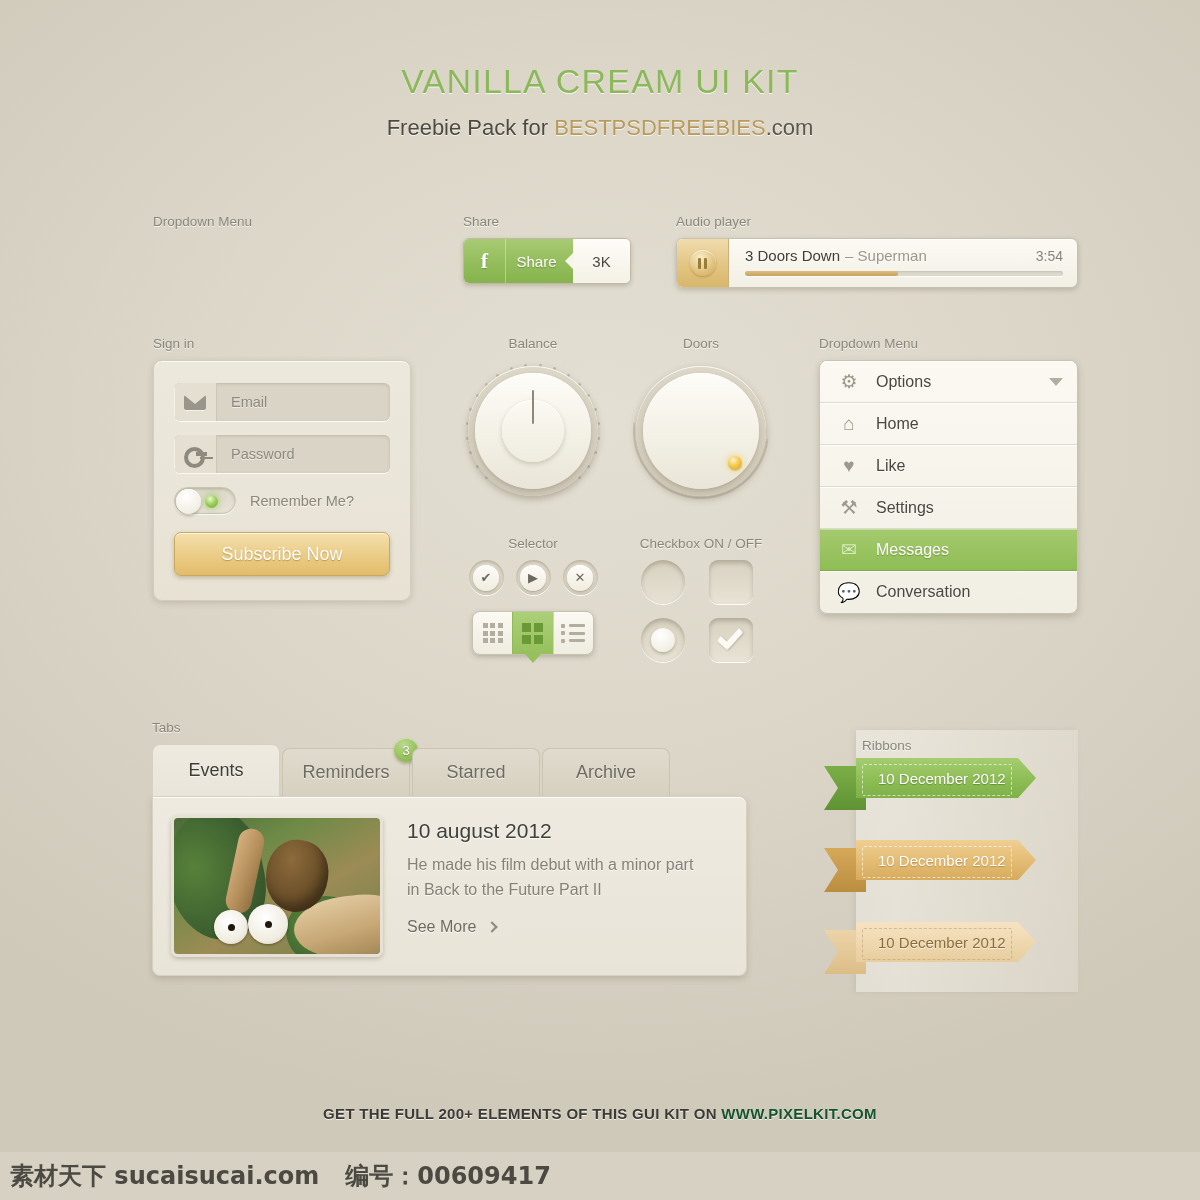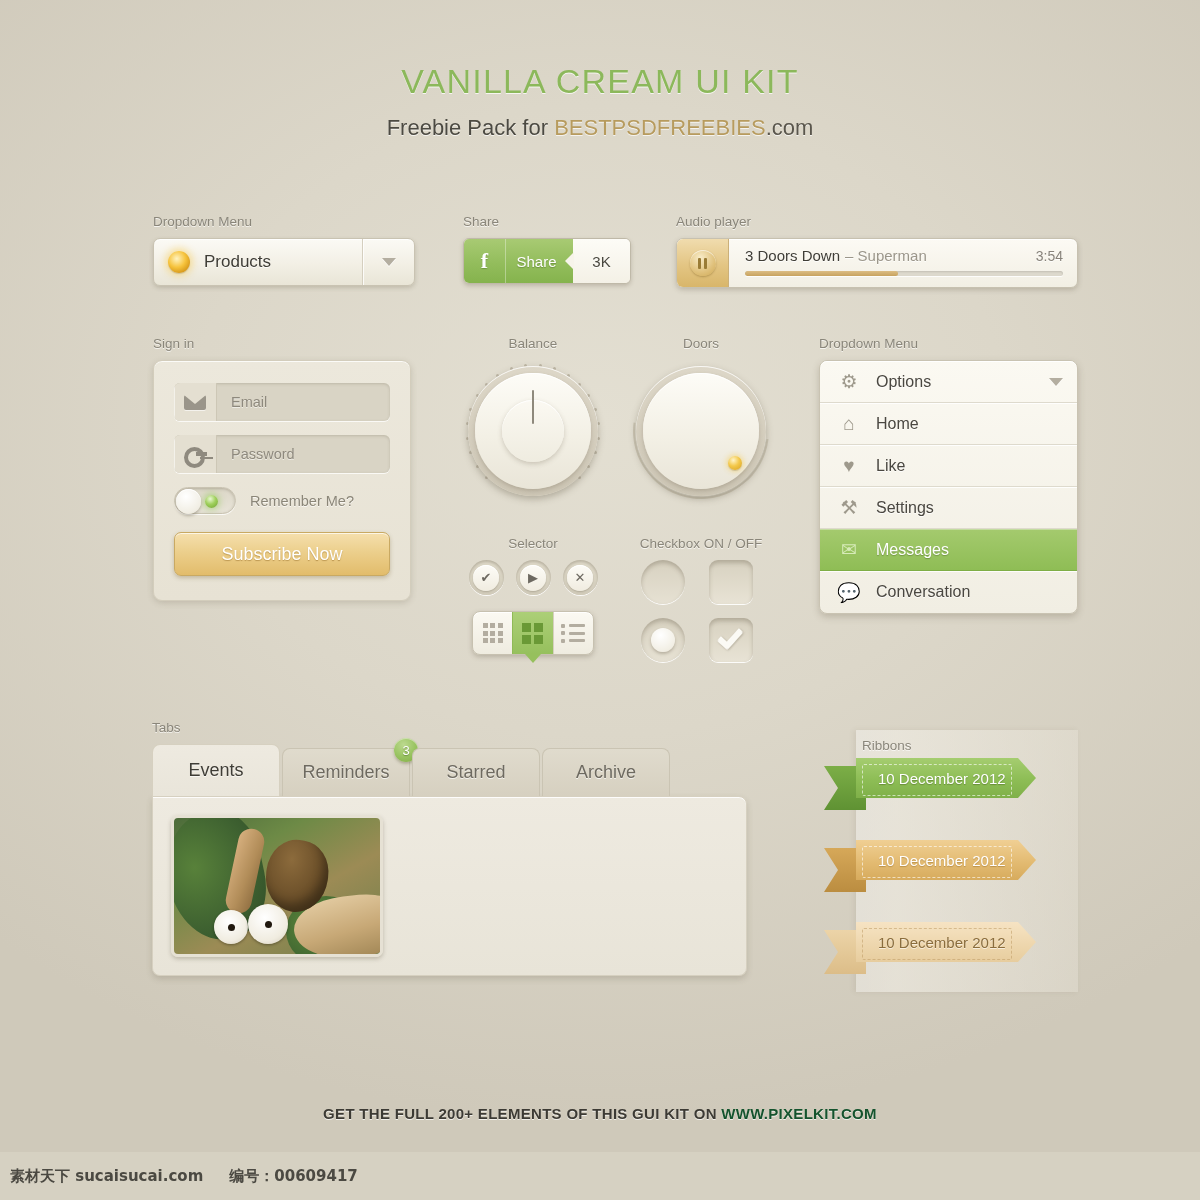--- a/index.html
+++ b/index.html
@@ -480,43 +480,36 @@
     position: absolute; left: 0; right: 0; top: 1105px; text-align: center;
     font-size: 15px; font-weight: bold; letter-spacing: .3px; color: #3c3a34;
     text-shadow: 0 1px 0 rgba(255,255,255,.7);
   }
   .footer .url { color: #14532d; }
 
   .watermark-bar {
     position: absolute; left: 0; right: 0; bottom: 0; height: 48px;
     background: #d6d1c2;
     display: flex; align-items: center; padding-left: 10px; gap: 26px;
-    font-size: 15px; color: #4b4942; font-weight: bold;
+    font-size: 24px; color: #4b4942; font-weight: bold;
     font-family: "DejaVu Sans", sans-serif;
   }
 </style>
 </head>
 <body>
 
 <div class="stage">
 
   <div class="headline">
     <div class="h-title">VANILLA CREAM UI KIT</div>
     <div class="h-sub"><span>Freebie Pack for </span><span class="brand">BESTPSDFREEBIES</span><span class="dotcom">.com</span></div>
   </div>
 
   <div class="abs" id="dropdown-menu-block">
     <div class="caption">Dropdown Menu</div>
-    <div class="dd-select">
-      <span class="dd-bulb"></span>
-      <span class="dd-label">Products</span>
-      <span class="dd-arrow-cell">
-        <span class="tri-down"></span>
-      </span>
-    </div>
   </div>
 
   <div class="abs" id="share-block">
     <div class="caption">Share</div>
     <div class="share-btn">
       <span class="share-fb">f</span>
       <span class="share-label">Share</span>
       <span class="share-count">3K</span>
     </div>
   </div>
@@ -730,20 +723,28 @@
         <span class="pt-body"></span>
         <span class="pt-acorn"></span>
         <span class="pt-arm"></span>
         <span class="pt-eye" style="left:40px;top:92px;width:34px;height:34px;">
             <i></i>
           </span>
         <span class="pt-eye" style="left:74px;top:86px;width:40px;height:40px;">
             <i></i>
           </span>
       </div>
+      <div class="panel-text">
+        <div class="pt-date">10 august 2012</div>
+        <div class="pt-desc">He made his film debut with a minor part in Back to the Future Part II</div>
+        <div class="pt-more">
+          <span>See More</span>
+          <span class="chev"></span>
+        </div>
+      </div>
     </div>
   </div>
 
   <div class="abs" id="ribbons-block">
     <div class="ribbon-wall"></div>
     <div class="caption" style="position:relative;margin-left:44px;">Ribbons</div>
     <div class="ribbon r-green">
       <span class="ribbon-tail"></span>
       <span class="ribbon-main">
         <span>10 December 2012</span>

